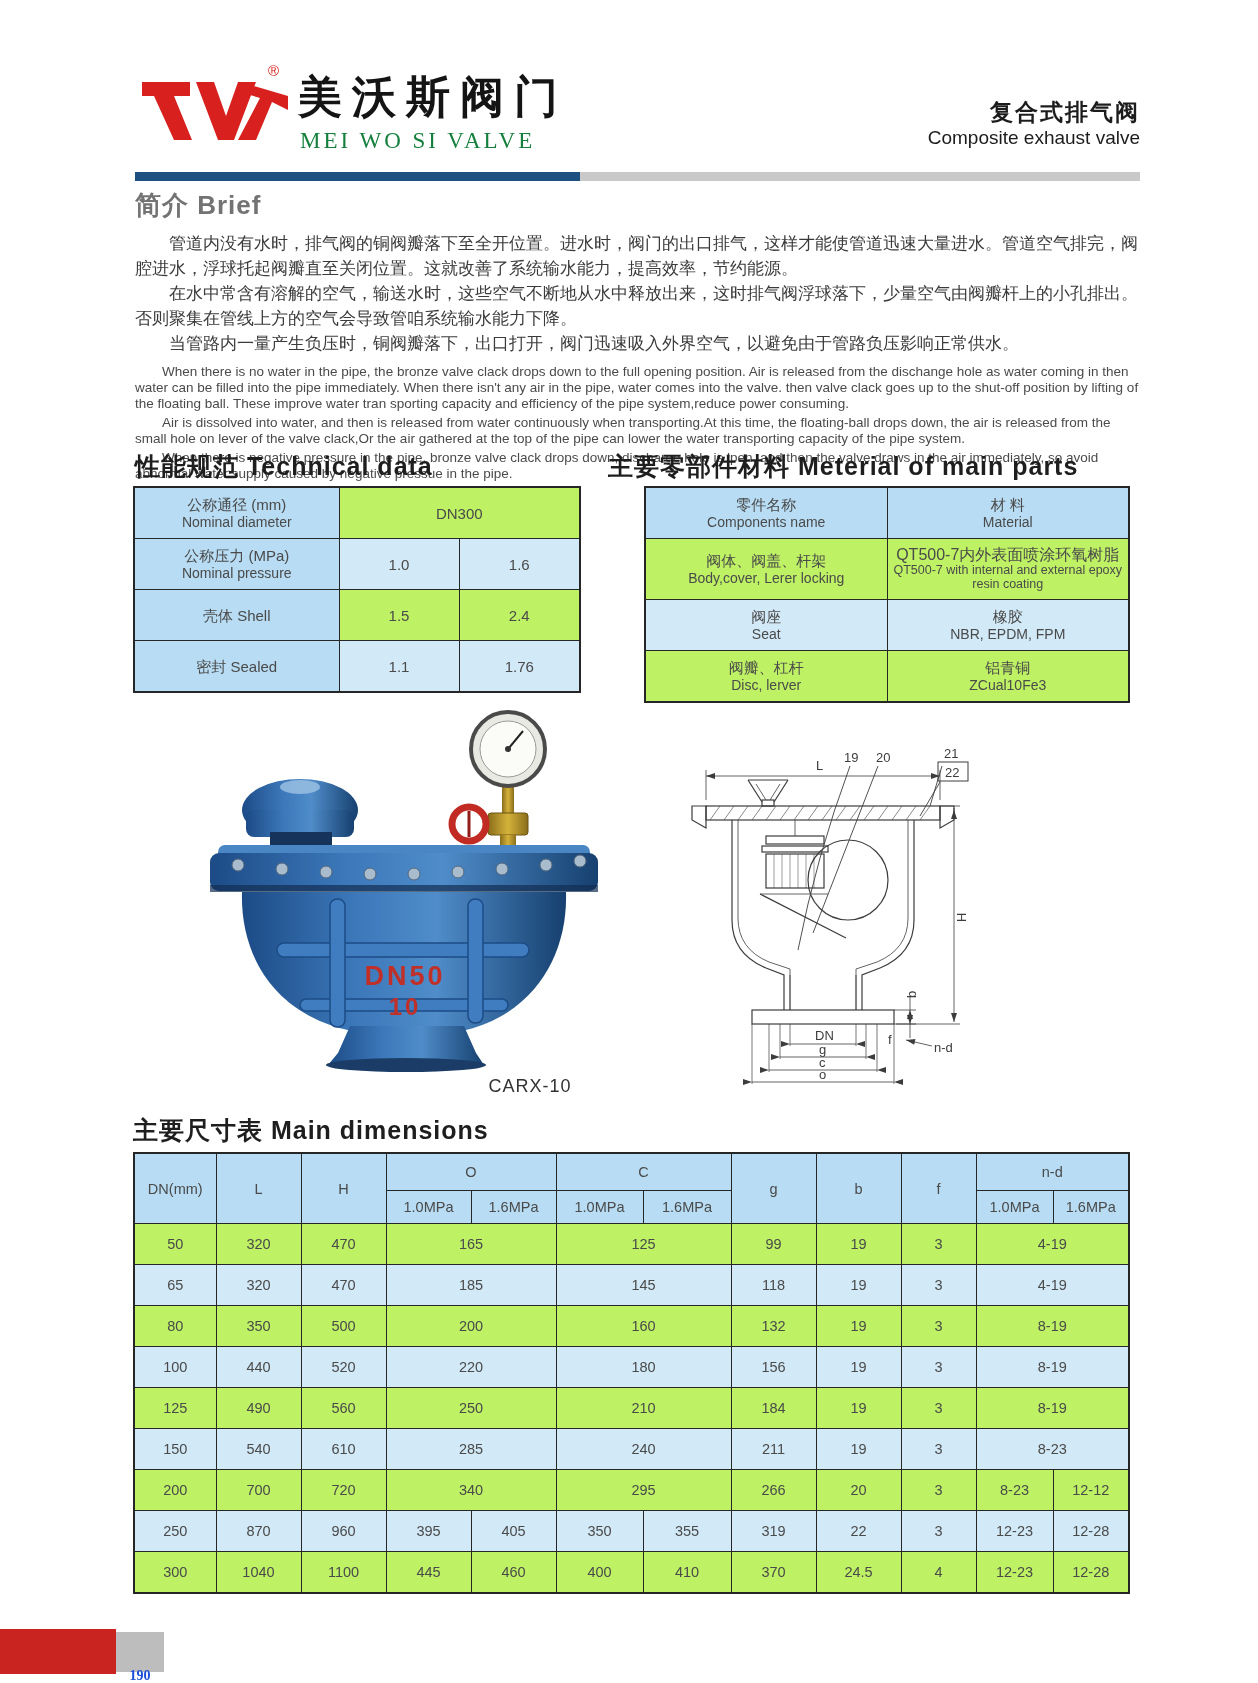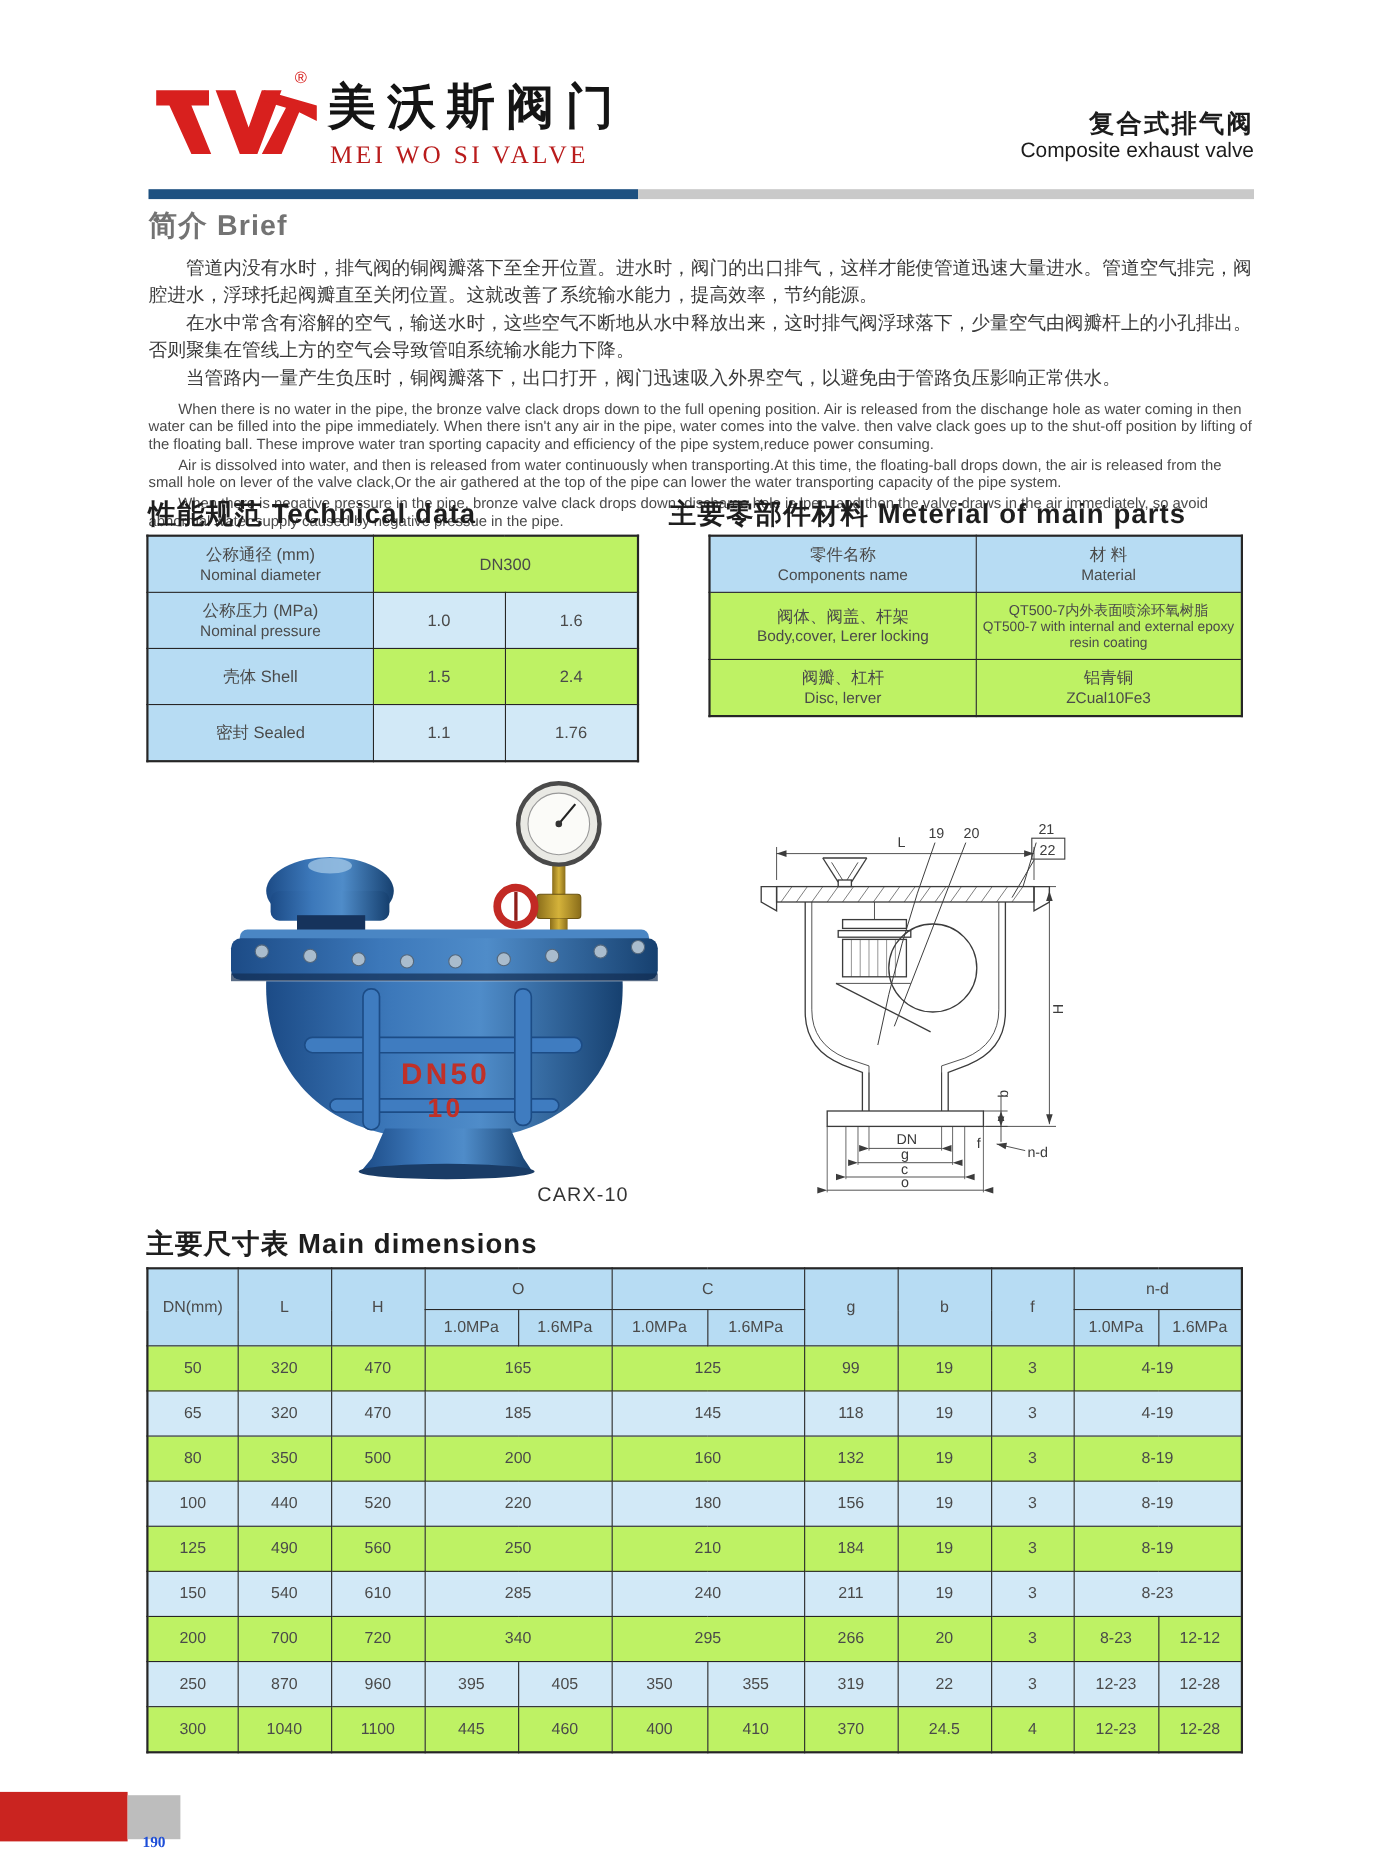--- a/index.html
+++ b/index.html
@@ -4,21 +4,21 @@
 <style>
   html,body{margin:0;padding:0;background:#ffffff;}
   body{width:1258px;height:1683px;position:relative;font-family:"Liberation Sans",sans-serif;color:#3f3f3f;overflow:hidden;}
   .abs{position:absolute;}
 
   
   .logo-block{left:140px;top:66px;width:470px;height:104px;}
   .logo-mark{position:absolute;left:0;top:6px;}
   .reg-mark{position:absolute;left:128px;top:-4px;font-size:15px;color:#d8201e;}
   .brand-cn{position:absolute;left:158px;top:2px;font-family:"Liberation Serif",serif;font-weight:bold;font-size:44px;letter-spacing:10px;color:#141414;white-space:nowrap;}
-  .brand-en{position:absolute;left:160px;top:62px;font-family:"Liberation Serif",serif;font-size:23px;letter-spacing:3px;color:#b91c1c;white-space:nowrap;}
+  .brand-en{position:absolute;left:160px;top:62px;font-family:"Liberation Serif",serif;font-size:23px;letter-spacing:3px;color:#15803d;white-space:nowrap;}
   .header-right{right:118px;top:98px;text-align:right;}
   .prod-cn{font-size:23px;font-weight:bold;color:#1c1c1c;letter-spacing:2px;line-height:28px;}
   .prod-en{font-size:19px;color:#1c1c1c;line-height:24px;}
   .divider-blue{left:135px;top:172px;width:445px;height:9px;background:#1d5080;}
   .divider-gray{left:580px;top:172px;width:560px;height:9px;background:#c9c9c9;}
 
   
   .brief{left:135px;top:188px;width:1008px;}
   .brief h2{margin:0 0 8px 0;font-size:26px;color:#737373;letter-spacing:1px;}
   .brief p.cn{margin:0;font-size:17px;line-height:25px;color:#3a3a3a;text-indent:2em;font-family:Liberation Serif, serif;}
@@ -155,22 +155,32 @@
       <span class="cellcn">材 料</span>
       <span class="cellen">Material</span>
     </th>
   </tr>
   <tr>
     <td class="row-white" style="height:56px;">
       <span class="cellcn">阀体、阀盖、杆架</span>
       <span class="cellen">Body,cover, Lerer locking</span>
     </td>
     <td class="row-white">
-      <span class="cellcn" style="font-size:13px;line-height:16px;">QT500-7内外表面喷涂环氧树脂</span>
+      <span class="cellcn" style="font-size:16px;line-height:16px;">QT500-7内外表面喷涂环氧树脂</span>
       <span class="cellen-sm">QT500-7 with internal and external epoxy resin coating</span>
+    </td>
+  </tr>
+  <tr>
+    <td class="row-blue" style="height:46px;">
+      <span class="cellcn">阀座</span>
+      <span class="cellen">Seat</span>
+    </td>
+    <td class="row-blue">
+      <span class="cellcn">橡胶</span>
+      <span class="cellen">NBR, EPDM, FPM</span>
     </td>
   </tr>
   <tr>
     <td class="row-white" style="height:46px;">
       <span class="cellcn">阀瓣、杠杆</span>
       <span class="cellen">Disc, lerver</span>
     </td>
     <td class="row-white">
       <span class="cellcn">铝青铜</span>
       <span class="cellen">ZCual10Fe3</span>

